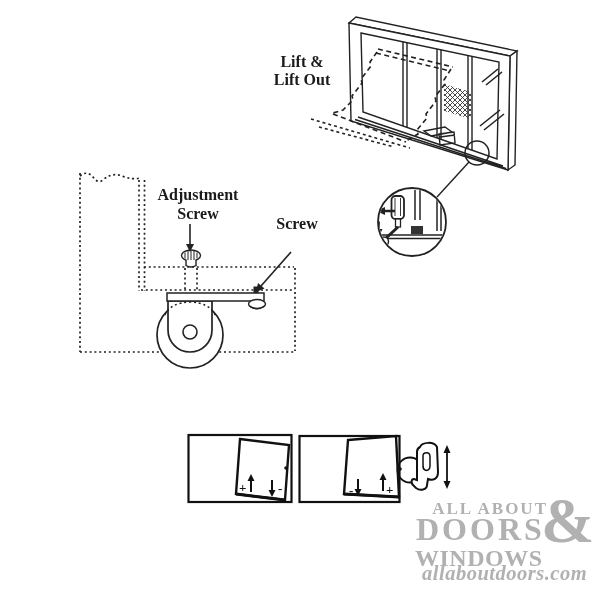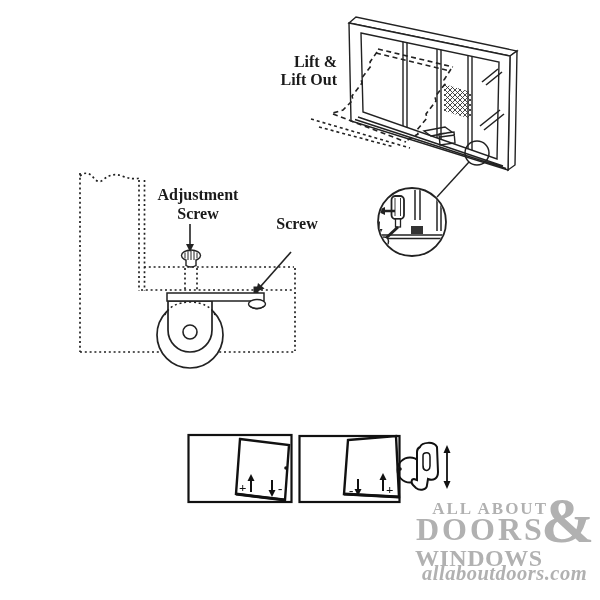--- a/index.html
+++ b/index.html
@@ -1,21 +1,21 @@
 <!DOCTYPE html>
 <html><head>
 <meta charset="utf-8">
 <style>
   html,body{margin:0;padding:0;background:#fff;}
   #canvas{position:relative;width:600px;height:600px;background:#fff;overflow:hidden;
           font-family:"Liberation Serif",serif;}
   svg{position:absolute;left:0;top:0;}
   .lbl{position:absolute;font-family:"Liberation Serif",serif;font-weight:bold;
        color:#1a1a1a;text-align:center;white-space:nowrap;}
-  .lbl-lift{left:267px;top:53px;width:70px;font-size:16px;line-height:18px;text-align:right;}
+  .lbl-lift{left:267px;top:53px;width:70px;font-size:16px;line-height:18px;}
   .lbl-adj{left:148px;top:185px;width:100px;font-size:16px;line-height:19px;}
   .lbl-mnt{left:247px;top:214px;width:100px;font-size:16px;line-height:19px;}
   .lbl-heading{left:165px;top:401px;width:300px;font-size:17.5px;line-height:20px;}
   .sign{position:absolute;font-family:"Liberation Serif",serif;font-weight:bold;
         color:#111;font-size:13px;line-height:13px;}
   .sign-lb-plus{left:239px;top:481px;}
   .sign-lb-minus{left:278px;top:482px;}
   .sign-rb-minus{left:349px;top:484px;}
   .sign-rb-plus{left:386px;top:483px;}
   .logo{position:absolute;color:#b1b1b1;font-weight:bold;font-family:"Liberation Serif",serif;}

